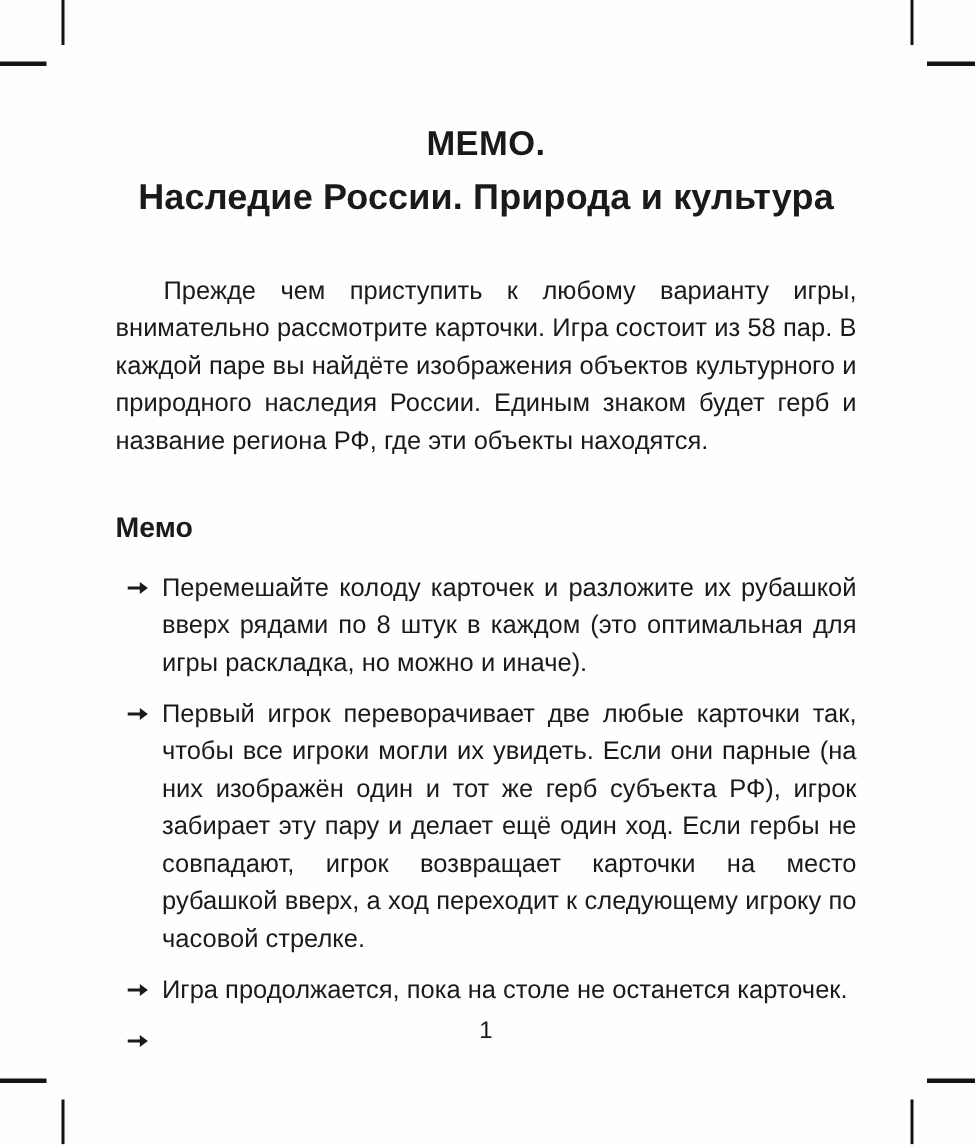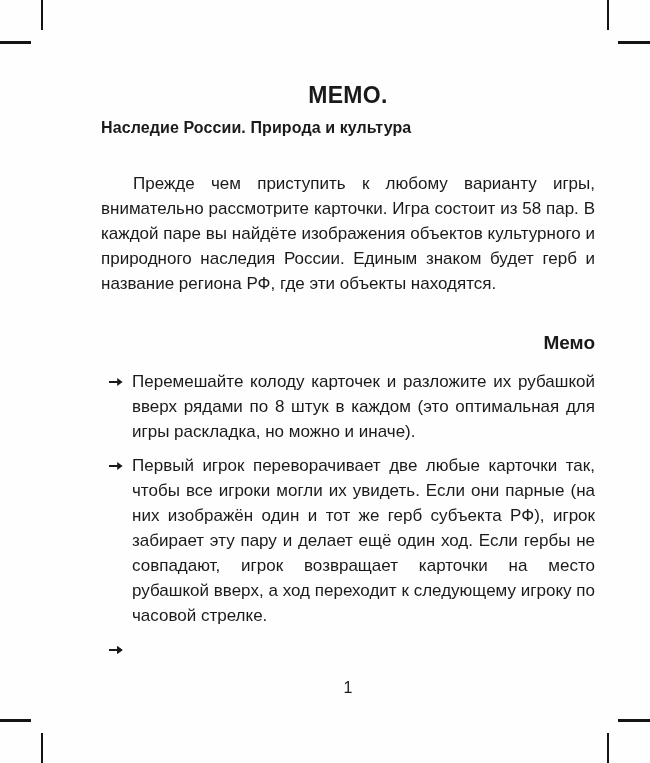--- a/index.html
+++ b/index.html
@@ -36,55 +36,54 @@
   .crop-bl-h { left: 0;     top: 719px; width: 31px; }
   .crop-br-v { left: 607px; top: 733px; height: 30px; }
   .crop-br-h { left: 618px; top: 719px; width: 32px; }
 
   
   .content {
     position: absolute;
     left: 77px;
     top: 82px;
     width: 494px;
-    margin-left: 24px;
   }
 
   .title-main {
     font-size: 23px;
     font-weight: bold;
     text-align: center;
     letter-spacing: 0.3px;
     line-height: 1.18;
     margin: 0;
   }
 
   .title-sub {
-    font-size: 16px;
+    font-size: 24px;
     font-weight: bold;
-    text-align: left;
+    text-align: center;
     letter-spacing: 0.1px;
     line-height: 1.2;
     margin: 9px 0 0 0;
   }
 
   .intro {
     font-size: 17px;
     line-height: 25px;
     text-align: justify;
     text-align-last: left;
     text-indent: 32px;
     margin: 34px 0 0 0;
     hyphens: manual;
   }
 
   .section-heading {
     font-size: 19px;
     font-weight: bold;
-    text-align: right;
+    text-align: left;
     margin: 36px 0 0 0;
     line-height: 1.2;
   }
 
   .bullet-list {
     list-style: none;
     margin: 14px 0 0 0;
     padding: 0;
   }
 
@@ -161,20 +160,21 @@
         </span>
         <span>Первый игрок переворачивает две любые карточки так, чтобы все игроки могли их увидеть. Если они парные (на них изображён один и тот же герб субъекта РФ), игрок забирает эту пару и делает ещё один ход. Если гербы не совпадают, игрок возвращает карточки на место рубашкой вверх, а ход переходит к следующему игроку по часовой стрелке.</span>
       </li>
 
       <li class="bullet-item">
         <span class="arrow-icon">
           <svg width="14" height="10" viewBox="0 0 14 10" xmlns="http://www.w3.org/2000/svg">
             <path d="M0 4.0 L8.2 4.0 L8.2 1.0 L13.6 5.0 L8.2 9.0 L8.2 6.0 L0 6.0 Z" fill="#1a1a1a"></path>
           </svg>
         </span>
+        <span>Игра продолжается, пока на столе не останется карточек.</span>
       </li>
 
       <li class="bullet-item">
         <span class="arrow-icon">
           <svg width="14" height="10" viewBox="0 0 14 10" xmlns="http://www.w3.org/2000/svg">
             <path d="M0 4.0 L8.2 4.0 L8.2 1.0 L13.6 5.0 L8.2 9.0 L8.2 6.0 L0 6.0 Z" fill="#1a1a1a"></path>
           </svg>
         </span>
       </li>
 

